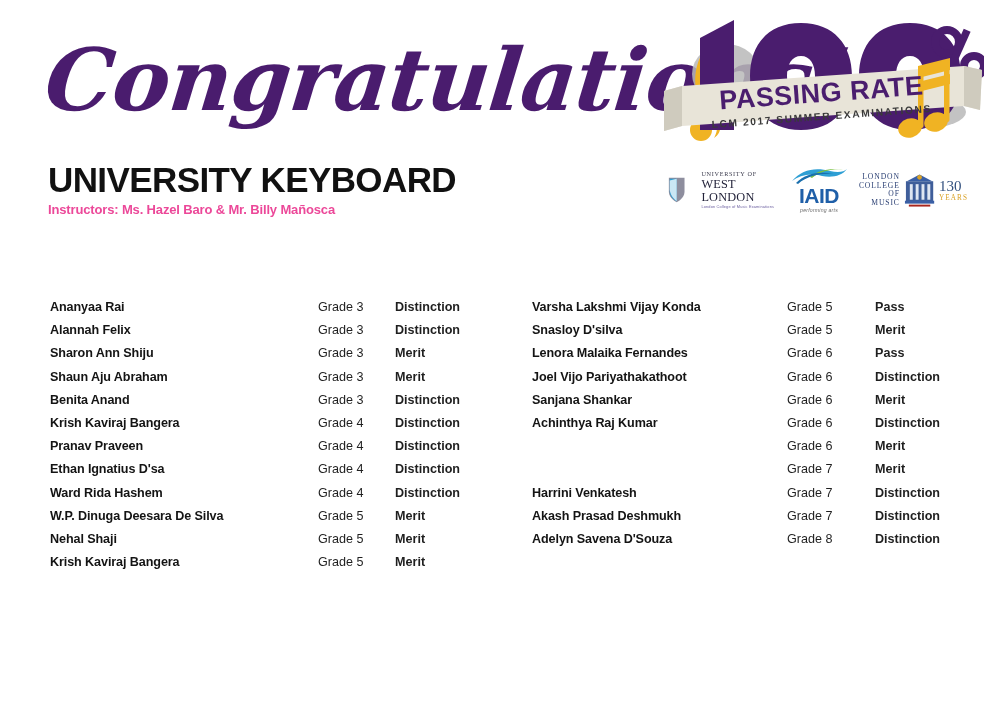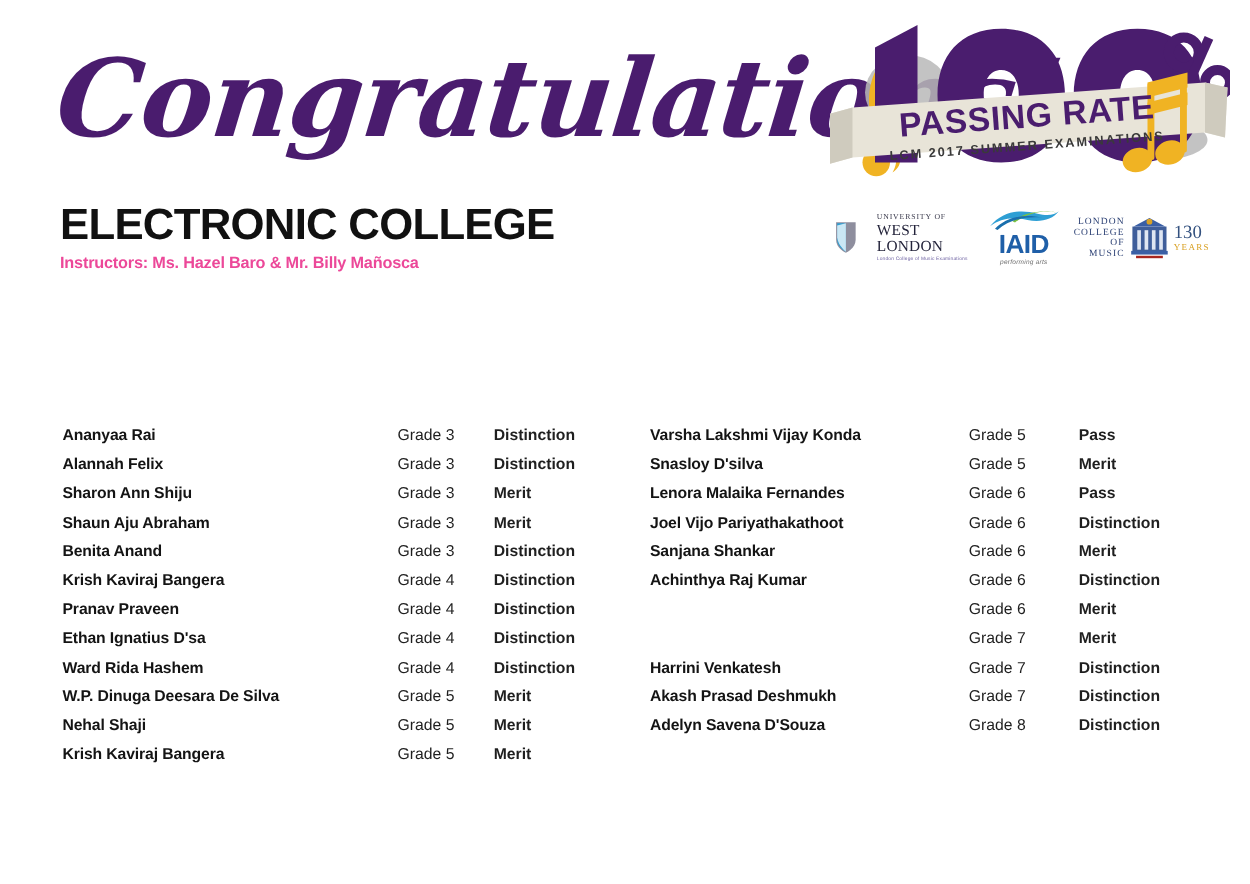--- a/index.html
+++ b/index.html
@@ -74,24 +74,24 @@
   .lcm-text{ line-height:1.12; text-align:right; }
   .lcm-text div{ font-family:"Liberation Serif",serif; font-size:7.6px; letter-spacing:.9px; color:#2a3f73; }
   .lcm-130{ font-family:"Liberation Serif",serif; font-size:15px; color:#33517f; line-height:1;}
   .lcm-years{ font-family:"Liberation Serif",serif; font-size:7.2px; letter-spacing:1.1px; color:#d9a227; }
 
   
   #results{
     position:absolute; left:0; top:296px; width:1000px;
   }
   .col{
-    position:absolute; top:0;margin-top:41px;
+    position:absolute; top:0;
   }
   #col-left{ left:50px; width:460px; }
-  #col-right{ left:520px; width:450px;text-align:right; }
+  #col-right{ left:532px; width:450px;text-align:right; }
 
   .row{
     position:relative;
     height:23.2px;
     font-size:12.6px;
     white-space:nowrap;
   }
   .cell{ position:absolute; top:0; line-height:23.2px; }
   .c-name{ left:0; font-weight:bold; letter-spacing:-0.1px; color:#141414; }
   .c-grade{ font-weight:normal; color:#1f1f1f; }
@@ -102,21 +102,21 @@
   #col-right .c-grade{ left:255px; }
   #col-right .c-result{ left:343px; }
 </style>
 </head>
 <body>
 
 <div id="congrats-wrap">
   <div id="congrats-text">Congratulations!</div>
 </div>
 
-<div id="course-title">ELECTRONIC COLLEGE</div>
+<div id="course-title">UNIVERSITY KEYBOARD</div>
 <div id="instructors">Instructors: Ms. Hazel Baro &amp; Mr. Billy Mañosca</div>
 
 <div id="badge">
   <svg width="320" height="150" viewBox="0 0 320 150">
     <defs>
       <clipPath id="clipAll">
           <rect x="0" y="0" width="320" height="150"></rect>
         </clipPath>
     </defs>
     <g clip-path="url(#clipAll)">

